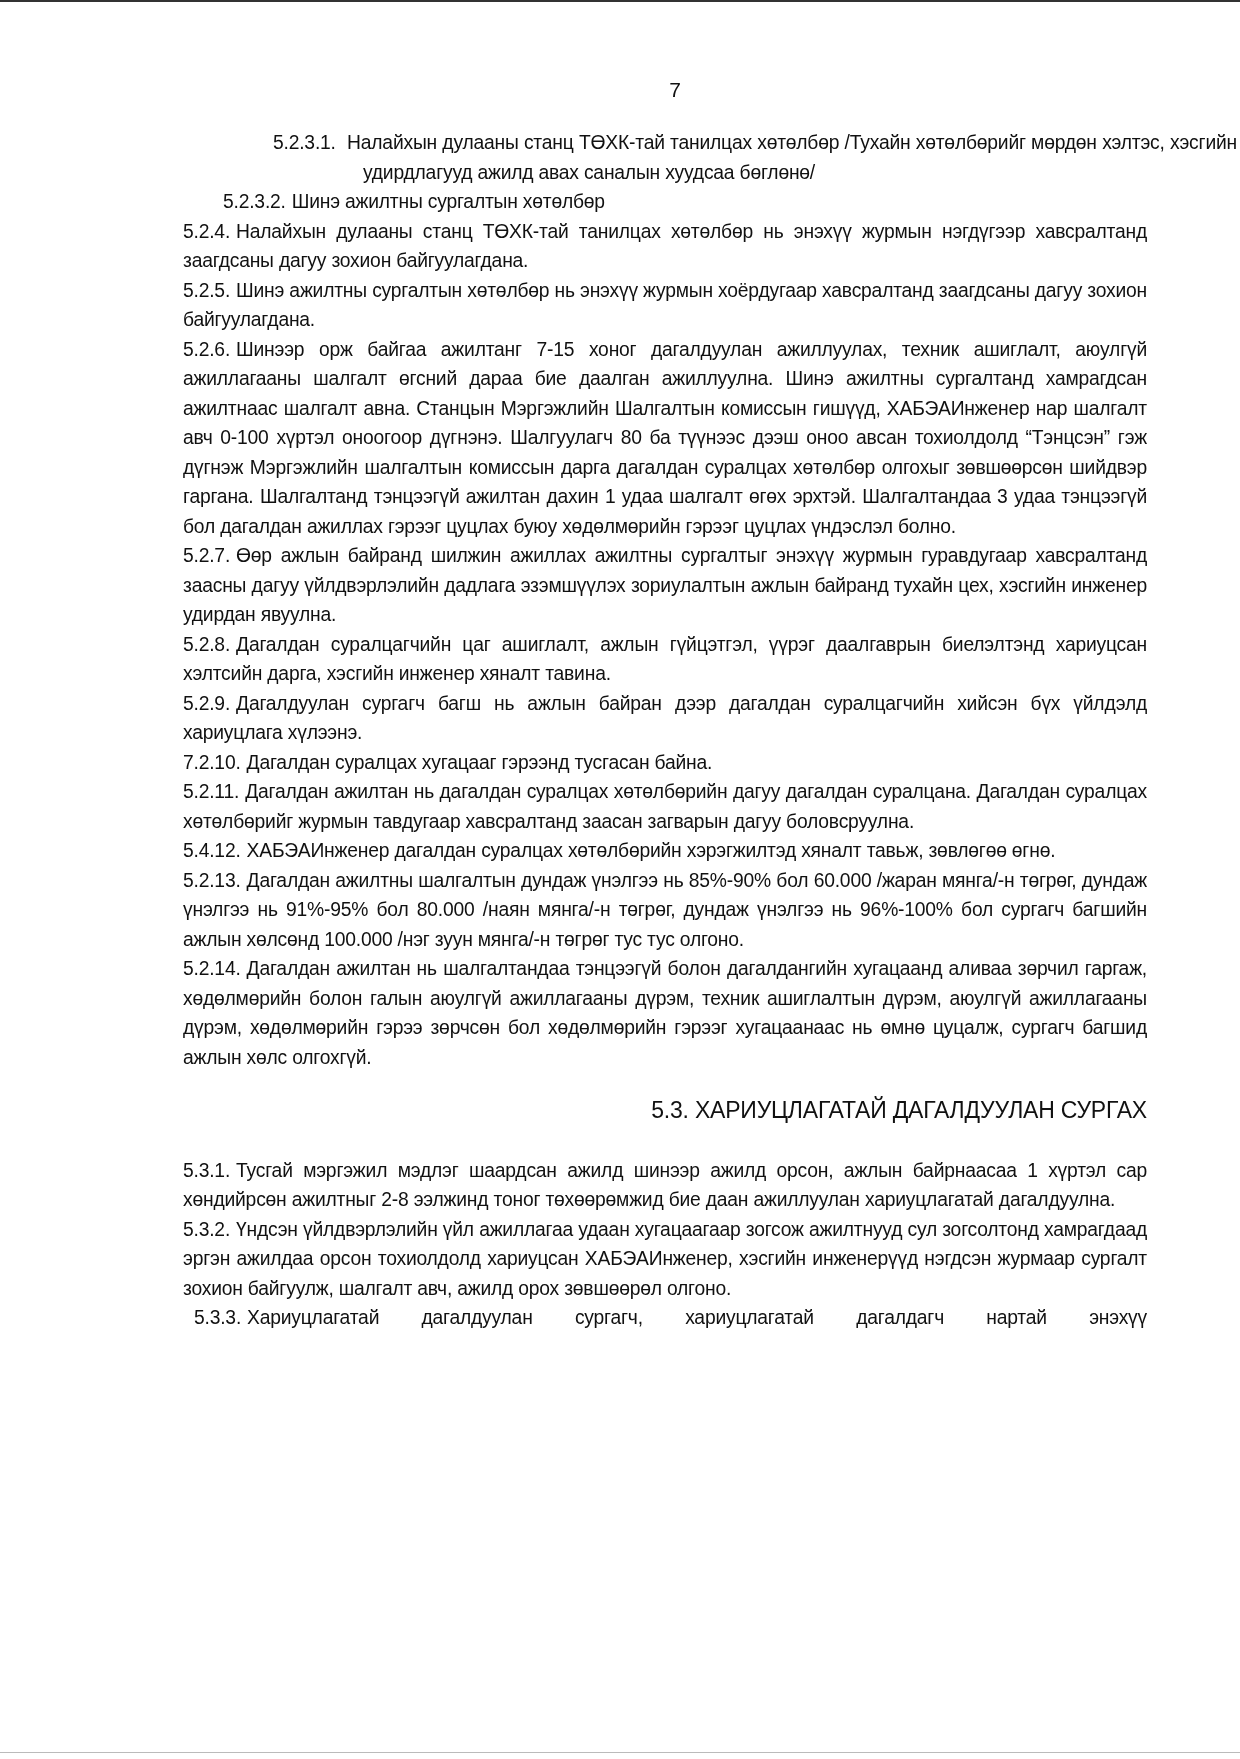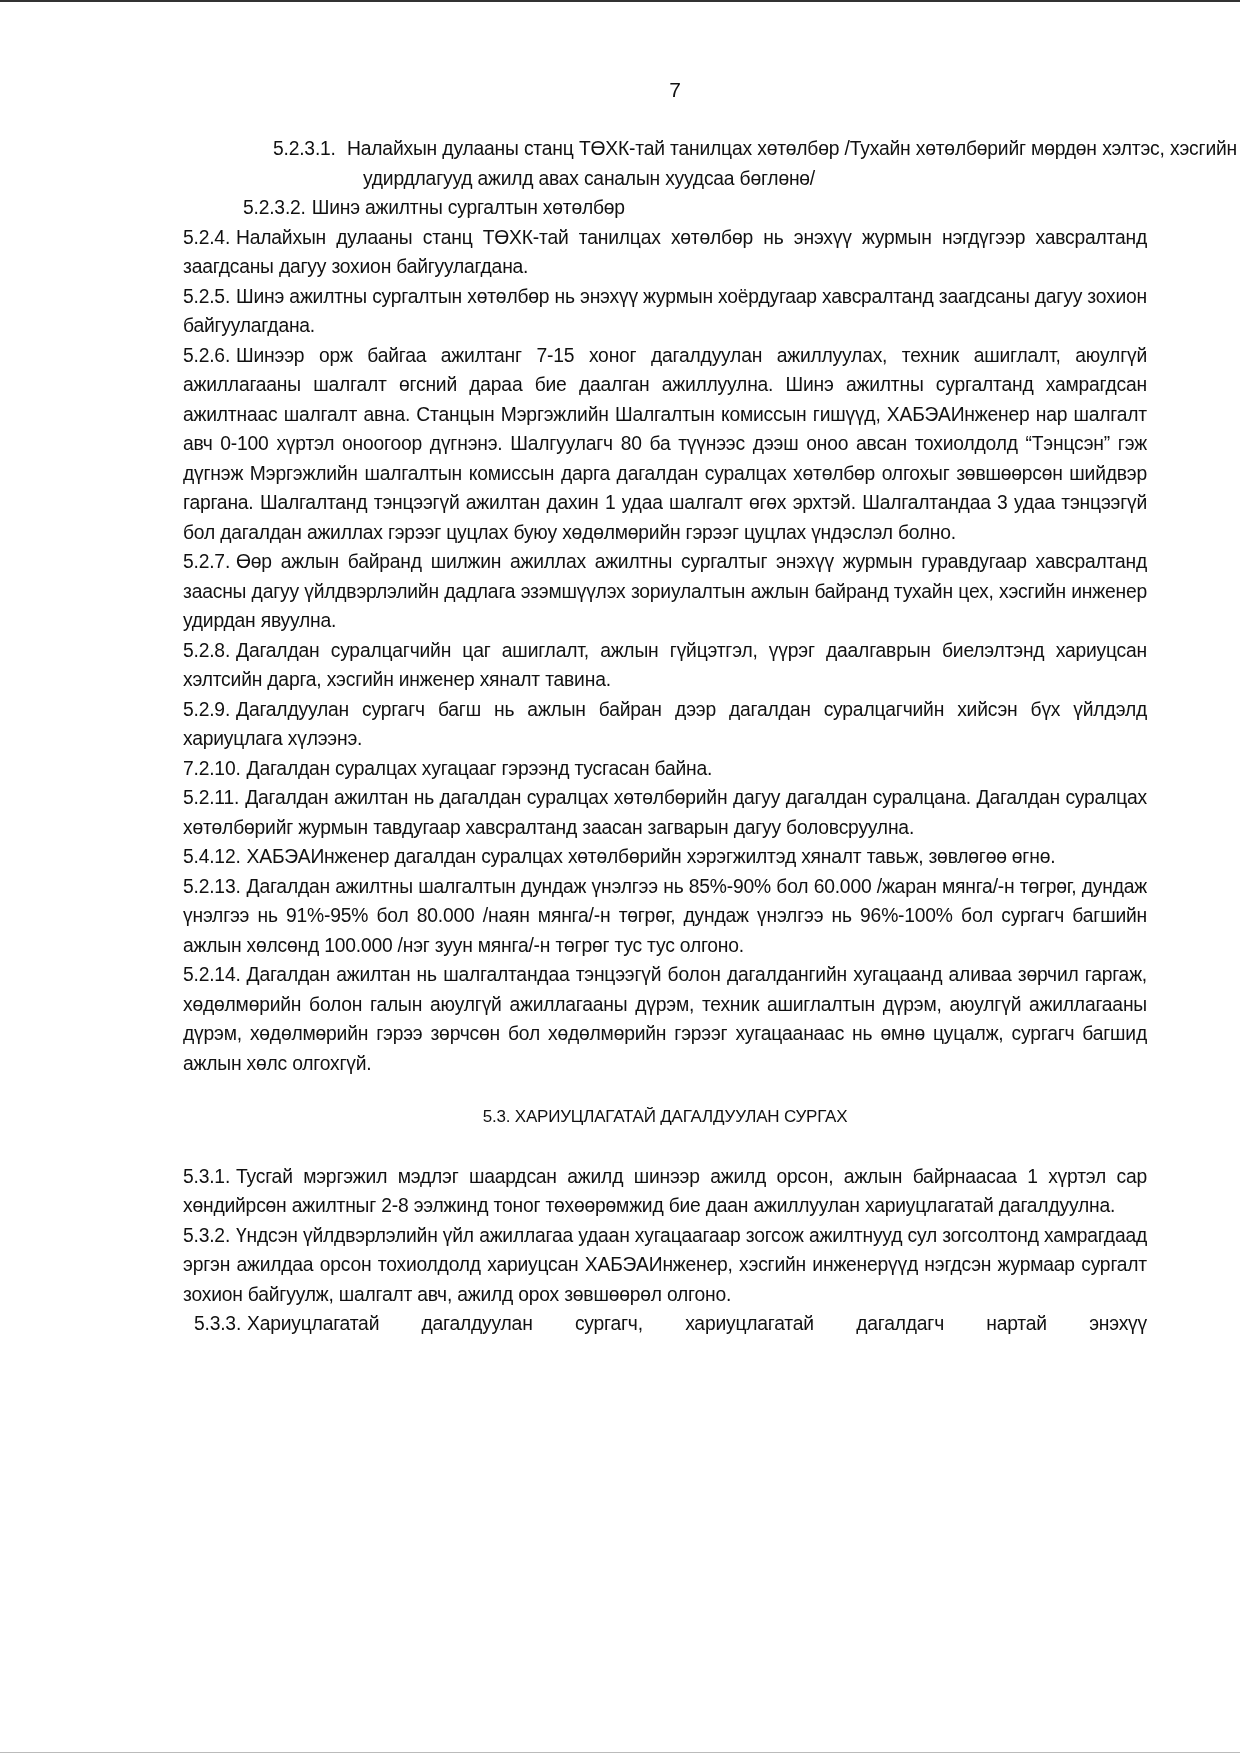--- a/index.html
+++ b/index.html
@@ -31,62 +31,62 @@
       position: absolute;
       left: 0; width: 1350px;
       top: 78px;
       text-align: center;
       font-size: 21px;
       line-height: 24px;
     }
     .content {
       position: absolute;
       left: 183px;
-      top: 134px;
+      top: 128px;
       width: 964px;
       font-size: 19.3px;
       line-height: 29.5px;
       letter-spacing: -0.2px;
     }
     .para {
       margin: 0;
       text-align: justify;
     }
     .sub {
       padding-left: 90px;
       text-indent: -90px;
       margin-left: 90px;
       width: 874px;
     }
     .sub-plain {
       margin-left: 90px;
       width: 874px;
     }
     .section-heading {
-      text-align: center;
+      text-align: right;
       margin: 24px 0 30px 0;
-      font-size: 17px;
+      font-size: 23px;
       width: 964px;
     }
     .num {
       margin-right: 6px;
     }
   </style>
 </head>
 <body>
 
 <div class="scan-edge-top"></div>
 
 <div class="page-number">7</div>
 
 <div class="content">
 
   <p class="para sub" style="text-indent:-90px;"><span class="num">5.2.3.1.</span> <span>Налайхын дулааны станц ТӨХК-тай танилцах хөтөлбөр /Тухайн хөтөлбөрийг мөрдөн хэлтэс, хэсгийн удирдлагууд ажилд авах саналын хуудсаа бөглөнө/</span></p>
 
-  <p class="para sub-plain" style="margin-left:60px;"><span class="num">5.2.3.2.</span><span>Шинэ ажилтны сургалтын хөтөлбөр</span></p>
+  <p class="para sub-plain" style="margin-left:40px;"><span class="num">5.2.3.2.</span><span>Шинэ ажилтны сургалтын хөтөлбөр</span></p>
 
   <p class="para"><span class="num">5.2.4.</span><span>Налайхын дулааны станц ТӨХК-тай танилцах хөтөлбөр нь энэхүү журмын нэгдүгээр хавсралтанд заагдсаны дагуу зохион байгуулагдана.</span></p>
 
   <p class="para"><span class="num">5.2.5.</span><span>Шинэ ажилтны сургалтын хөтөлбөр нь энэхүү журмын хоёрдугаар хавсралтанд заагдсаны дагуу зохион байгуулагдана.</span></p>
 
   <p class="para"><span class="num">5.2.6.</span><span>Шинээр орж байгаа ажилтанг 7-15 хоног дагалдуулан ажиллуулах, техник ашиглалт, аюулгүй ажиллагааны шалгалт өгсний дараа бие даалган ажиллуулна. Шинэ ажилтны сургалтанд хамрагдсан ажилтнаас шалгалт авна. Станцын Мэргэжлийн Шалгалтын комиссын гишүүд, ХАБЭАИнженер нар шалгалт авч 0-100 хүртэл оноогоор дүгнэнэ. Шалгуулагч 80 ба түүнээс дээш оноо авсан тохиолдолд “Тэнцсэн” гэж дүгнэж Мэргэжлийн шалгалтын комиссын дарга дагалдан суралцах хөтөлбөр олгохыг зөвшөөрсөн шийдвэр гаргана. Шалгалтанд тэнцээгүй ажилтан дахин 1 удаа шалгалт өгөх эрхтэй. Шалгалтандаа 3 удаа тэнцээгүй бол дагалдан ажиллах гэрээг цуцлах буюу хөдөлмөрийн гэрээг цуцлах үндэслэл болно.</span></p>
 
   <p class="para"><span class="num">5.2.7.</span><span>Өөр ажлын байранд шилжин ажиллах ажилтны сургалтыг энэхүү журмын гуравдугаар хавсралтанд заасны дагуу үйлдвэрлэлийн дадлага эзэмшүүлэх зориулалтын ажлын байранд тухайн цех, хэсгийн инженер удирдан явуулна.</span></p>
 
   <p class="para"><span class="num">5.2.8.</span><span>Дагалдан суралцагчийн цаг ашиглалт, ажлын гүйцэтгэл, үүрэг даалгаврын биелэлтэнд хариуцсан хэлтсийн дарга, хэсгийн инженер хяналт тавина.</span></p>

